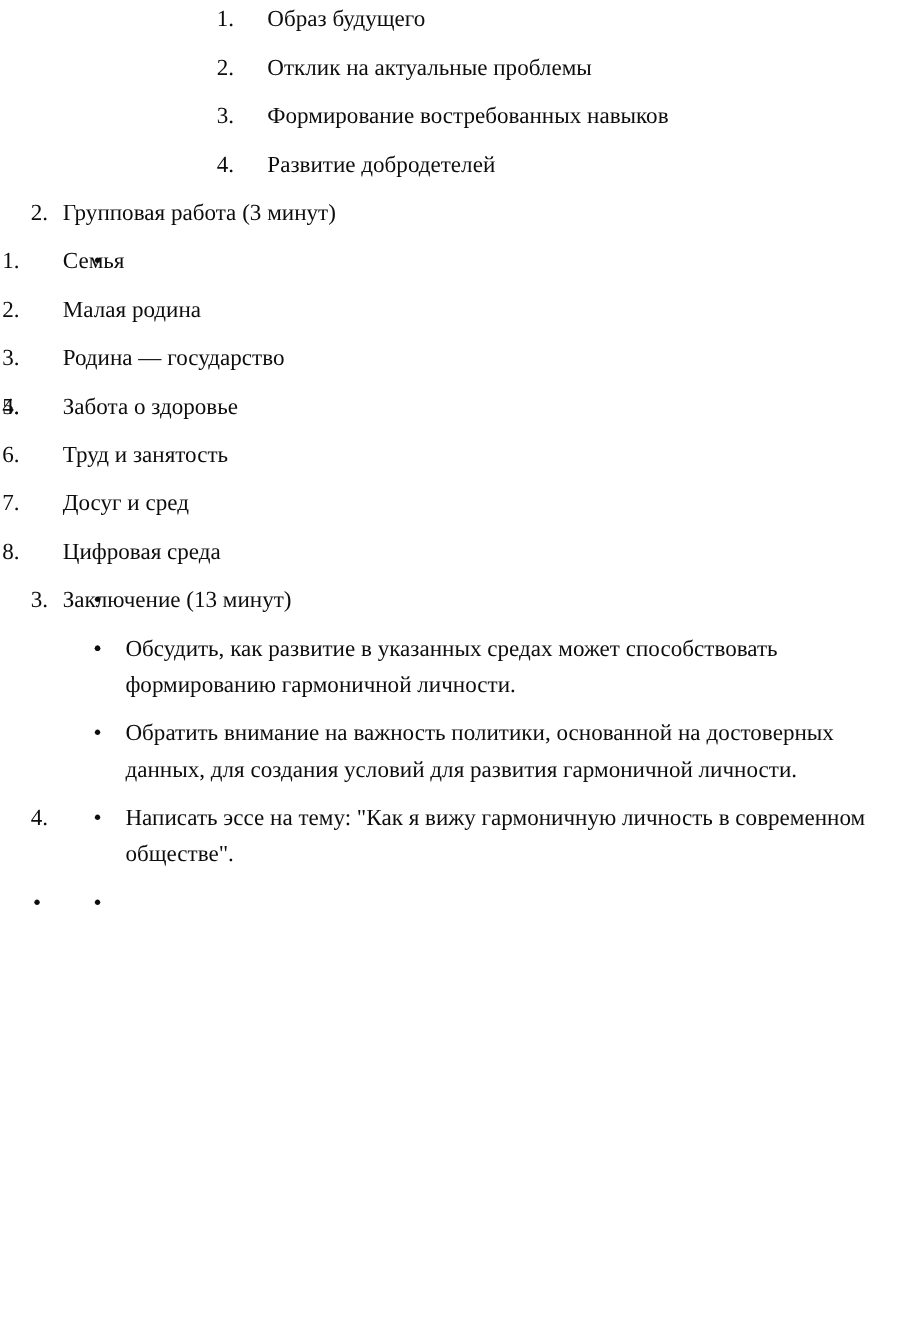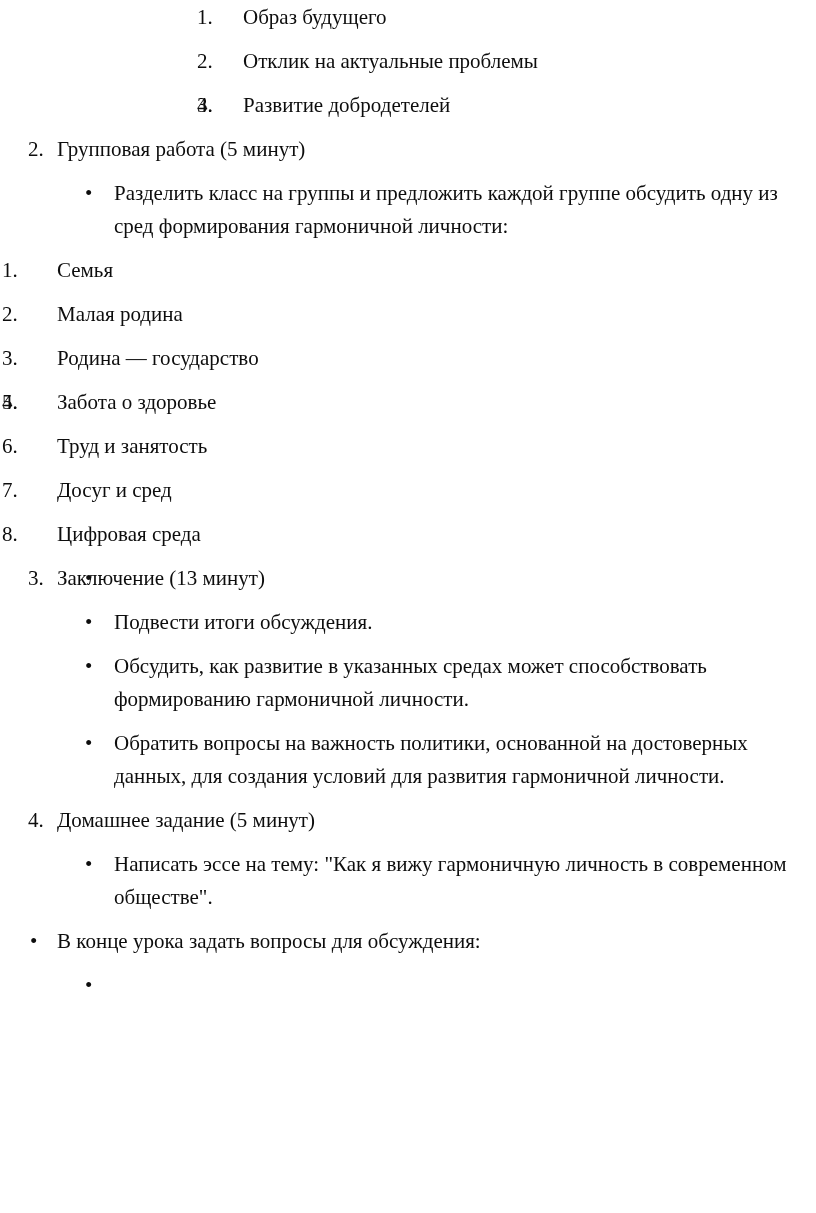--- a/index.html
+++ b/index.html
@@ -53,34 +53,34 @@
   <div class="para deep-num">
     <span class="marker">1.</span>
     <span>Образ будущего</span>
   </div>
   <div class="para deep-num">
     <span class="marker">2.</span>
     <span>Отклик на актуальные проблемы</span>
   </div>
   <div class="para deep-num">
     <span class="marker">3.</span>
+    <span>Формирование востребованных навыков</span>
   </div>
   <div class="para deep-num">
     <span class="marker">4.</span>
     <span>Развитие добродетелей</span>
   </div>
 
   <div class="para main-num">
     <span class="marker">2.</span>
-    <span>Групповая работа (5 минут)</span>
+    <span>Групповая работа (3 минут)</span>
   </div>
 
   <div class="para sub-bullet">
     <span class="marker">•</span>
-    <span>Разделить класс на группы и предложить каждой группе обсудить одну из сред формирования гармоничной личности:</span>
   </div>
 
   <div class="para flat-num">
     <span class="marker">1.</span>
     <span>Семья</span>
   </div>
   <div class="para flat-num">
     <span class="marker">2.</span>
     <span>Малая родина</span>
   </div>
@@ -112,44 +112,41 @@
     <span class="marker">•</span>
   </div>
 
   <div class="para main-num">
     <span class="marker">3.</span>
     <span>Заключение (13 минут)</span>
   </div>
 
   <div class="para sub-bullet">
     <span class="marker">•</span>
-    <span>Подвести итоги обсуждения.</span>
   </div>
   <div class="para sub-bullet">
     <span class="marker">•</span>
     <span>Обсудить, как развитие в указанных средах может способствовать формированию гармоничной личности.</span>
   </div>
   <div class="para sub-bullet">
     <span class="marker">•</span>
-    <span>Обратить вопросы на важность политики, основанной на достоверных данных, для создания условий для развития гармоничной личности.</span>
+    <span>Обратить внимание на важность политики, основанной на достоверных данных, для создания условий для развития гармоничной личности.</span>
   </div>
 
   <div class="para main-num">
     <span class="marker">4.</span>
-    <span>Домашнее задание (5 минут)</span>
   </div>
 
   <div class="para sub-bullet">
     <span class="marker">•</span>
     <span>Написать эссе на тему: "Как я вижу гармоничную личность в современном обществе".</span>
   </div>
 
 
   <div class="para top-bullet">
     <span class="marker">•</span>
-    <span>В конце урока задать вопросы для обсуждения:</span>
   </div>
 
   <div class="para sub-bullet">
     <span class="marker">•</span>
   </div>
 
 </div>
 
 </body></html>

